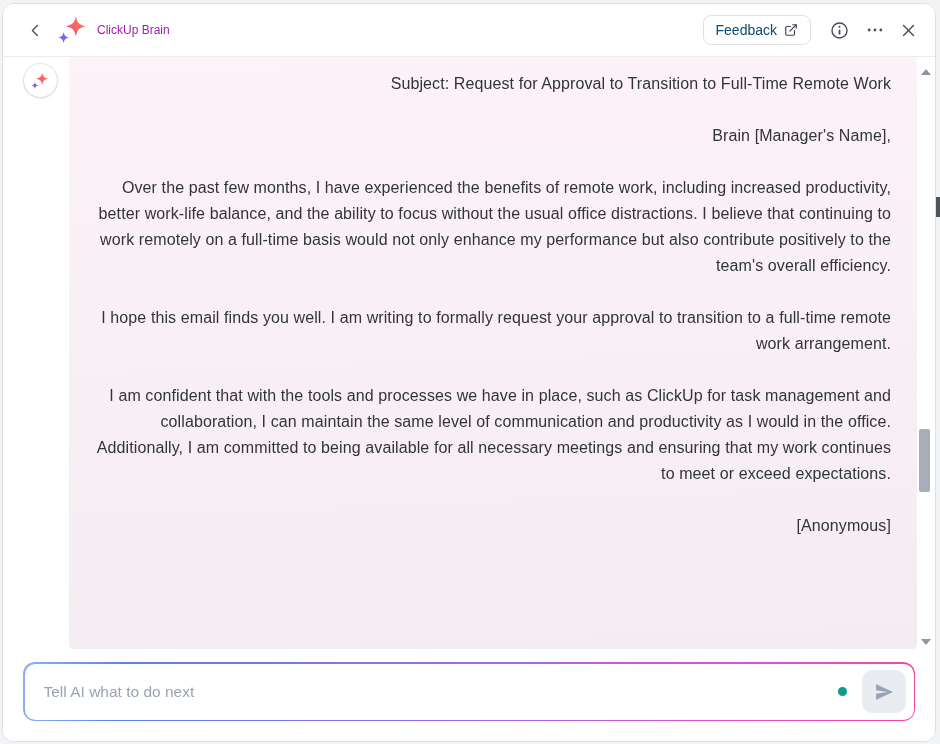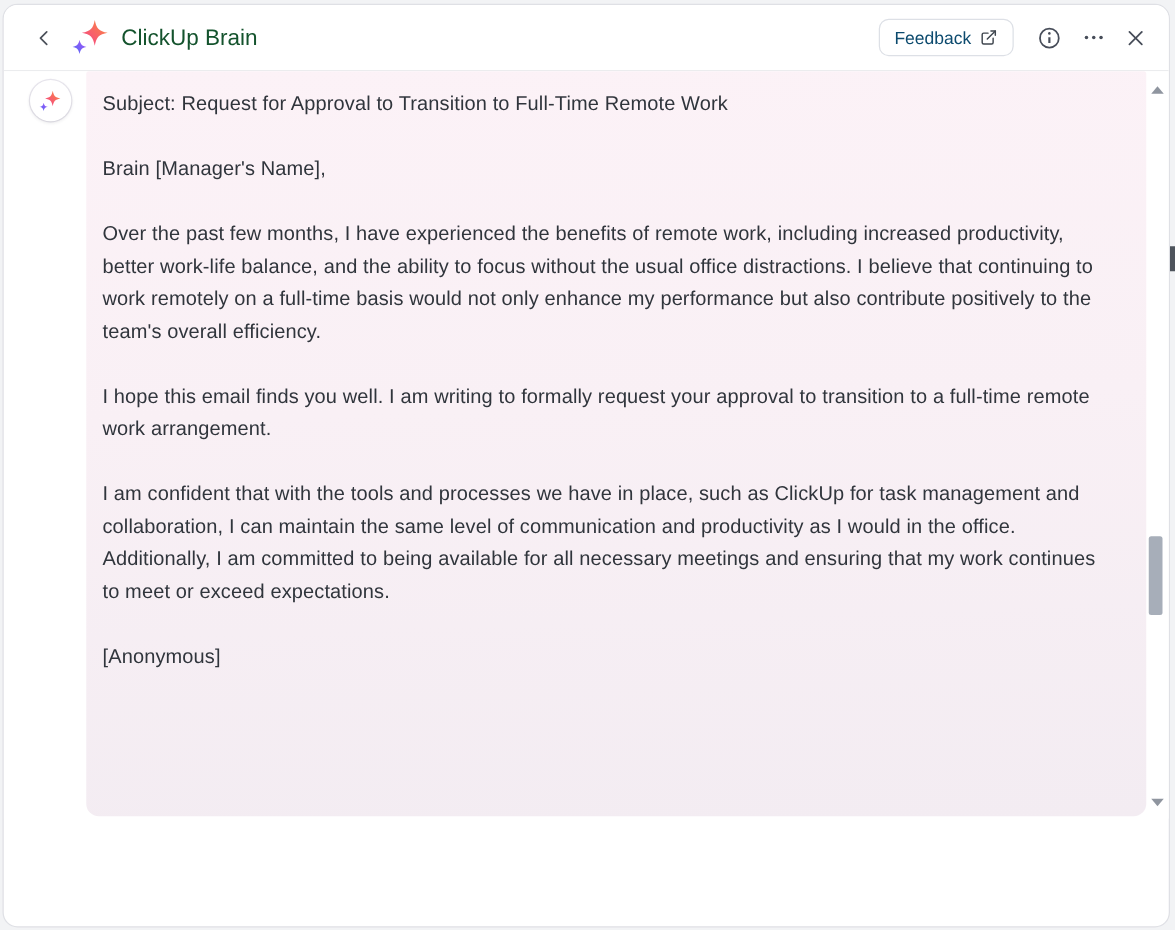--- a/index.html
+++ b/index.html
@@ -15,21 +15,21 @@
     overflow:hidden;
   }
 
   
   .header {
     height:53px; display:flex; align-items:center;
     padding:0 18px 0 20px; border-bottom:1px solid #ebecee; background:#fff;
   }
   .back-btn { width:24px; height:24px; display:flex; align-items:center; justify-content:center; cursor:pointer; color:#4c515a; }
   .logo { width:32px; height:30px; margin-left:10px; }
-  .title { font-size:18px; color:#14532d; margin-left:8px; }
+  .title { font-size:12px; color:#a21caf; margin-left:8px; }
   .spacer { flex:1; }
   .feedback-btn {
     display:flex; align-items:center; gap:7px;
     border:1px solid #dde0e6; border-radius:8px; background:#fff;
     padding:6px 12px; font-size:14px; color:#0c4a6e; cursor:pointer;
   }
   .hicon { display:flex; align-items:center; justify-content:center; color:#474d59; cursor:pointer; }
   .hicon.info { margin-left:19px; }
   .hicon.more { margin-left:16px; letter-spacing:1px; }
   .hicon.close { margin-left:15px; }
@@ -43,21 +43,21 @@
     padding:14px 26px 0 13px;
   }
   .avatar {
     position:absolute; left:21px; top:7px; width:33px; height:33px;
     background:#fff; border-radius:50%;
     box-shadow:0 1px 3px rgba(40,40,60,.14), 0 0 0 1px rgba(230,228,236,.8);
     display:flex; align-items:center; justify-content:center;
   }
   .msg p {
     font-size:16px; line-height:26px; color:#30353c;
-    margin:0 0 26px 0; letter-spacing:.1px;
+    margin:0 0 26px 0; letter-spacing:.1px;text-align:right;
   }
   .msg p.sig { margin:0; }
 
   
   .sb { position:absolute; right:3px; top:10px; bottom:8px; width:14px; }
   .sb-up, .sb-down { position:absolute; left:3px; width:0; height:0; border-left:5px solid transparent; border-right:5px solid transparent; cursor:pointer; }
   .sb-up { top:2px; border-bottom:6px solid #8f959f; }
   .sb-down { bottom:2px; border-top:6px solid #8f959f; }
   .sb-thumb { position:absolute; left:1px; top:362px; width:11px; height:63px; background:#a7aeb9; border-radius:2px; cursor:pointer; }
 
@@ -163,14 +163,27 @@
       </div>
     </div>
 
     <div class="sb">
       <div class="sb-up"></div>
       <div class="sb-thumb"></div>
       <div class="sb-down"></div>
     </div>
   </div>
 
+  <div class="composer">
+    <div class="input-wrap">
+      <div class="input-inner">
+        <input class="ai-input" type="text" value="" placeholder="Tell AI what to do next" style="">
+        <span class="status-dot"></span>
+        <button class="send-btn">
+          <svg width="22" height="22" viewBox="0 0 24 24" fill="currentColor">
+            <path d="M3.4 20.4 L21.8 12 L3.4 3.6 L3.4 10.2 L16 12 L3.4 13.8 Z"></path>
+          </svg>
+        </button>
+      </div>
+    </div>
+  </div>
 
 </div>
 
 </body></html>

